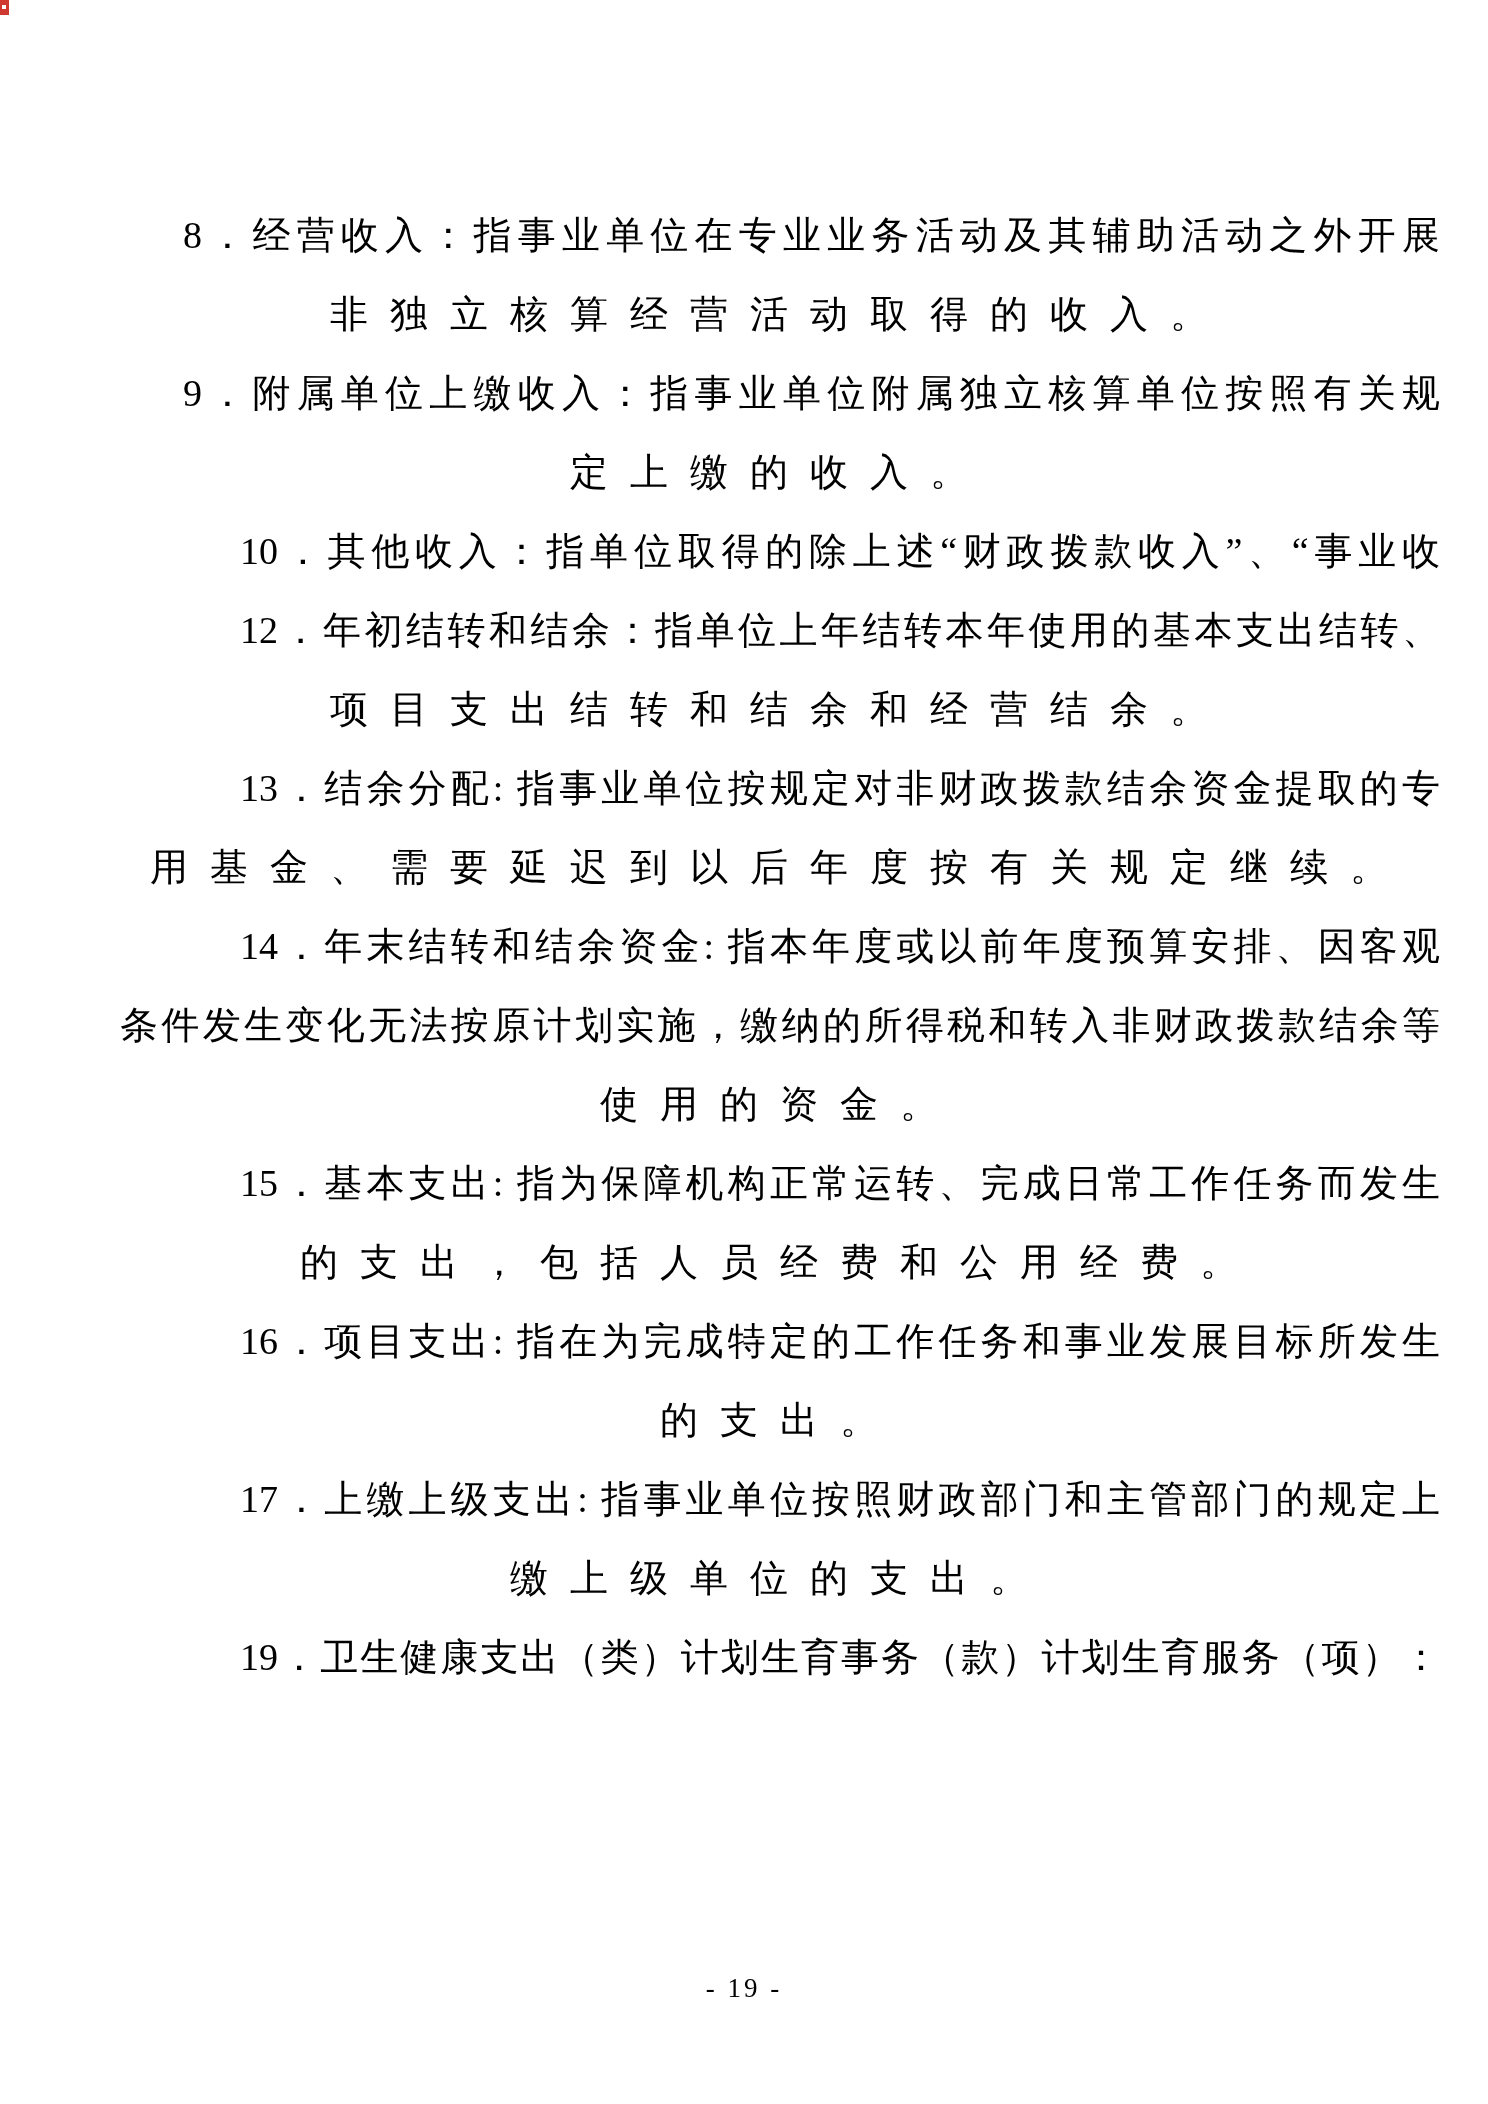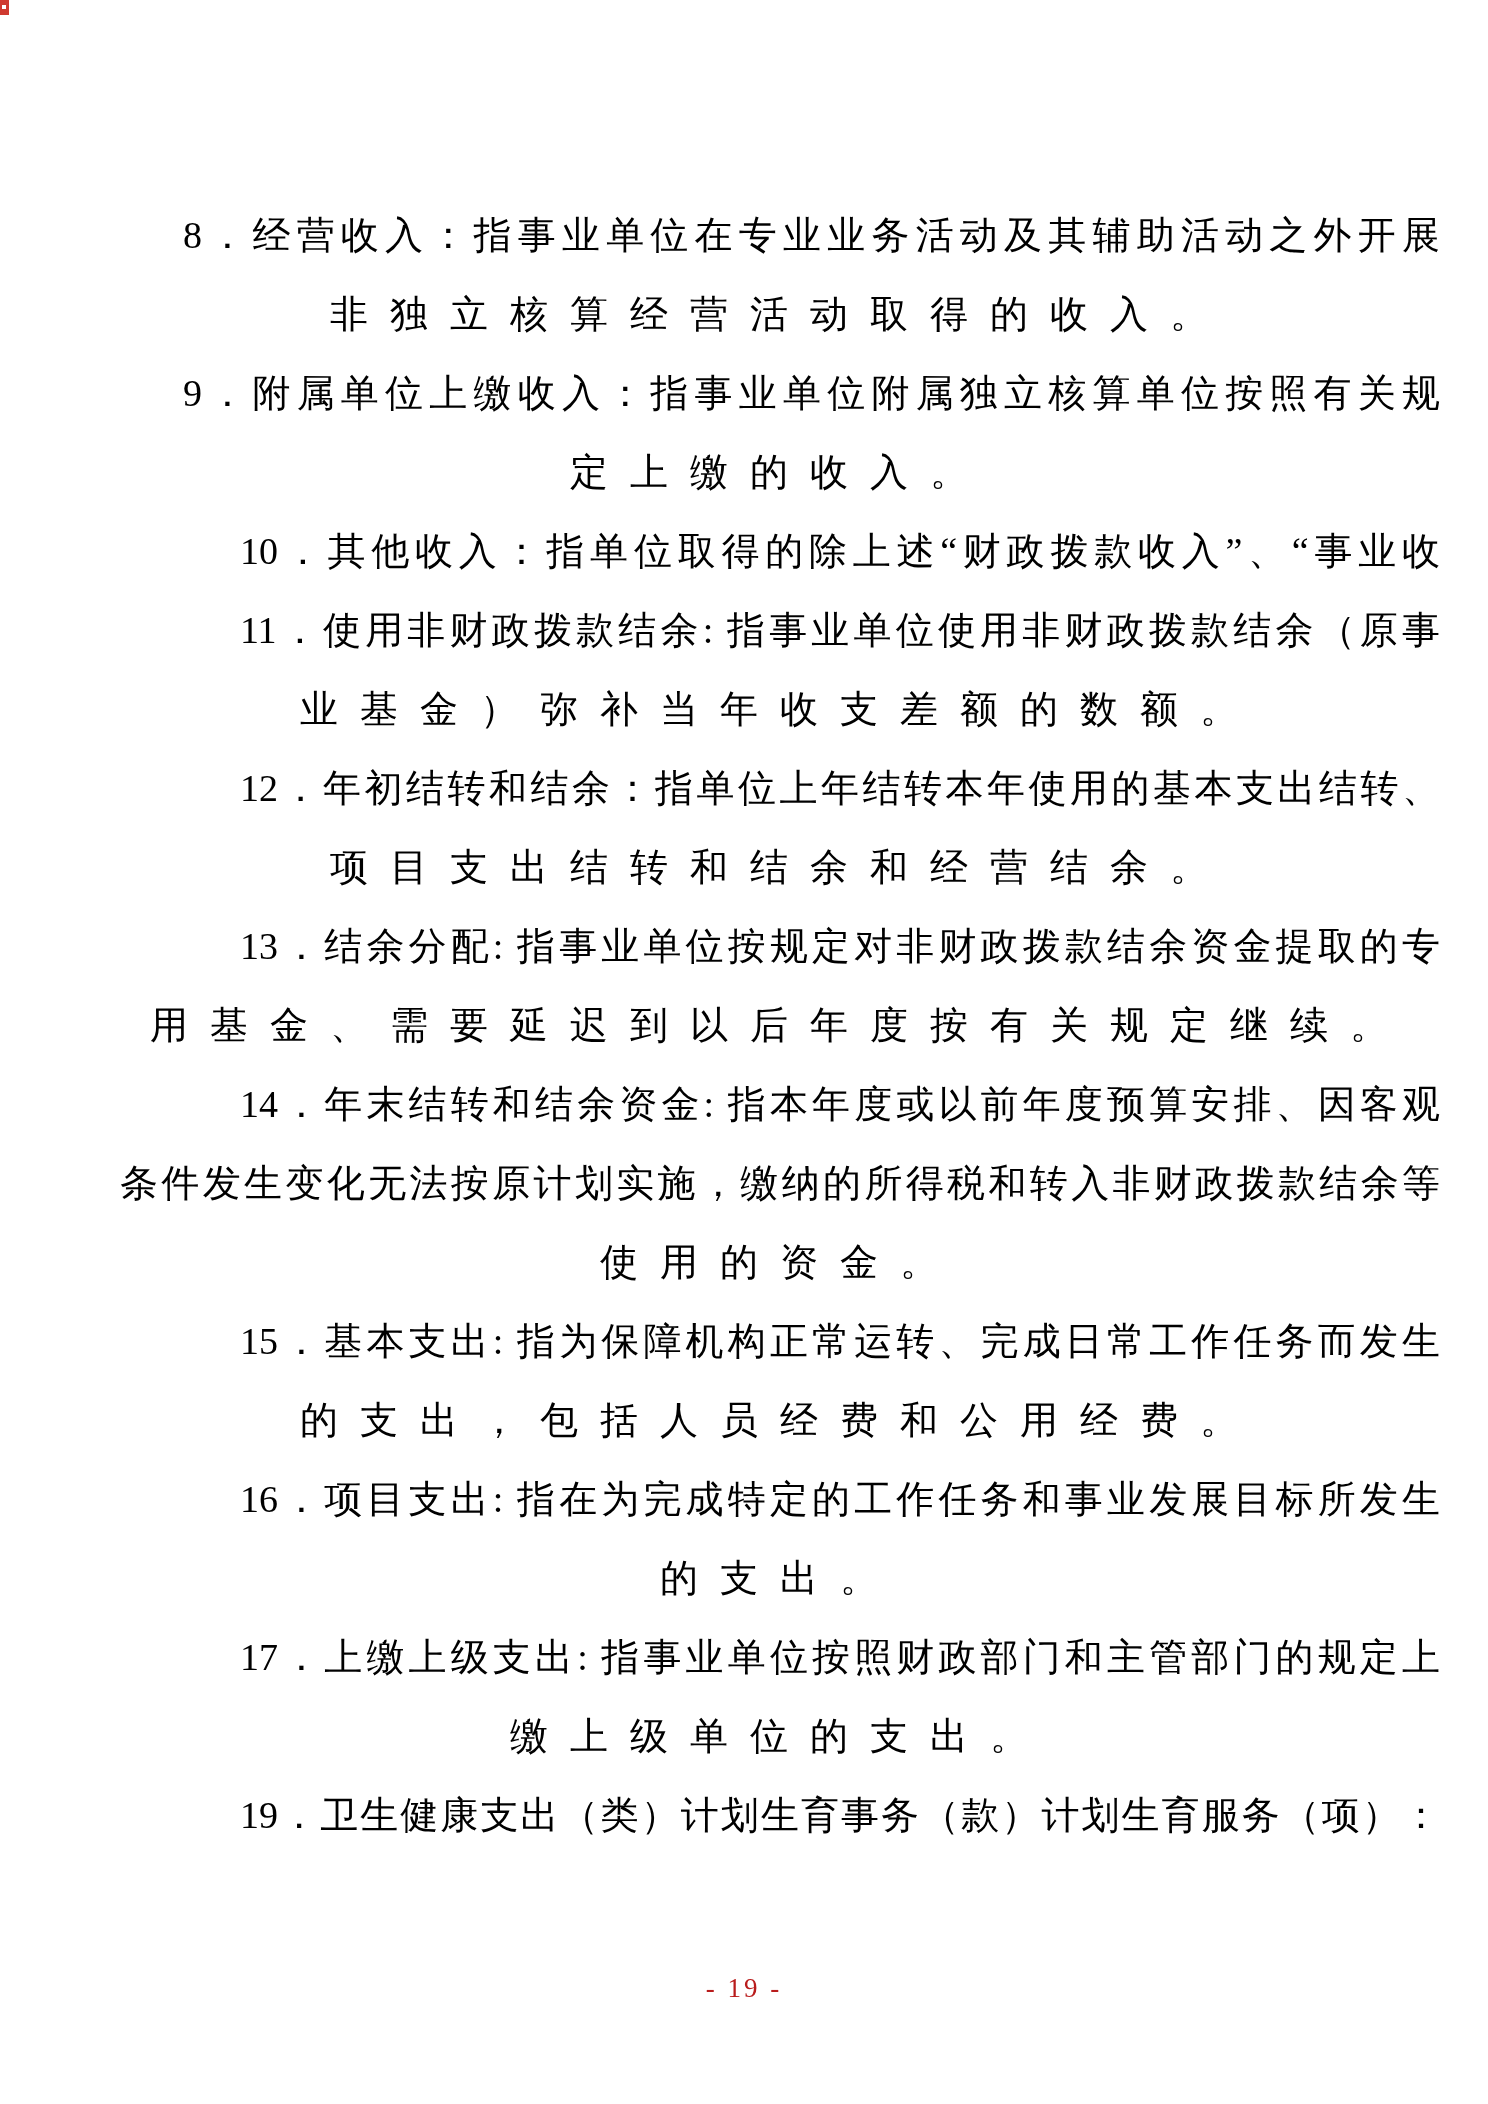--- a/index.html
+++ b/index.html
@@ -59,43 +59,39 @@
     white-space: nowrap;
   }
   .footer {
     position: absolute;
     left: 0; top: 1972px;
     width: 1488px;
     text-align: center;
     font-size: 27px;
     line-height: 32px;
     letter-spacing: 3px;
-    color: #b91c1c;
+    color: #000000;
   }
 </style>
 </head>
 <body>
 
 <div class="page">
   <div class="corner-artifact"></div>
   <div class="content">
       <div class="para">
         <div class="line fill" style="text-indent: 63px;">8．经营收入：指事业单位在专业业务活动及其辅助活动之外开展</div>
         <div class="line tail">非独立核算经营活动取得的收入。</div>
       </div>
       <div class="para">
         <div class="line fill" style="text-indent: 63px;">9．附属单位上缴收入：指事业单位附属独立核算单位按照有关规</div>
         <div class="line tail">定上缴的收入。</div>
       </div>
       <div class="para">
         <div class="line fill" style="text-indent: 120px;">10．其他收入：指单位取得的除上述“财政拨款收入”、“事业收</div>
-      </div>
-      <div class="para">
-        <div class="line fill" style="text-indent: 120px;">11．使用非财政拨款结余: 指事业单位使用非财政拨款结余（原事</div>
-        <div class="line tail">业基金）弥补当年收支差额的数额。</div>
       </div>
       <div class="para">
         <div class="line fill" style="text-indent: 120px;">12．年初结转和结余：指单位上年结转本年使用的基本支出结转、</div>
         <div class="line tail">项目支出结转和结余和经营结余。</div>
       </div>
       <div class="para">
         <div class="line fill" style="text-indent: 120px;">13．结余分配: 指事业单位按规定对非财政拨款结余资金提取的专</div>
         <div class="line tail">用基金、需要延迟到以后年度按有关规定继续。</div>
       </div>
       <div class="para">

